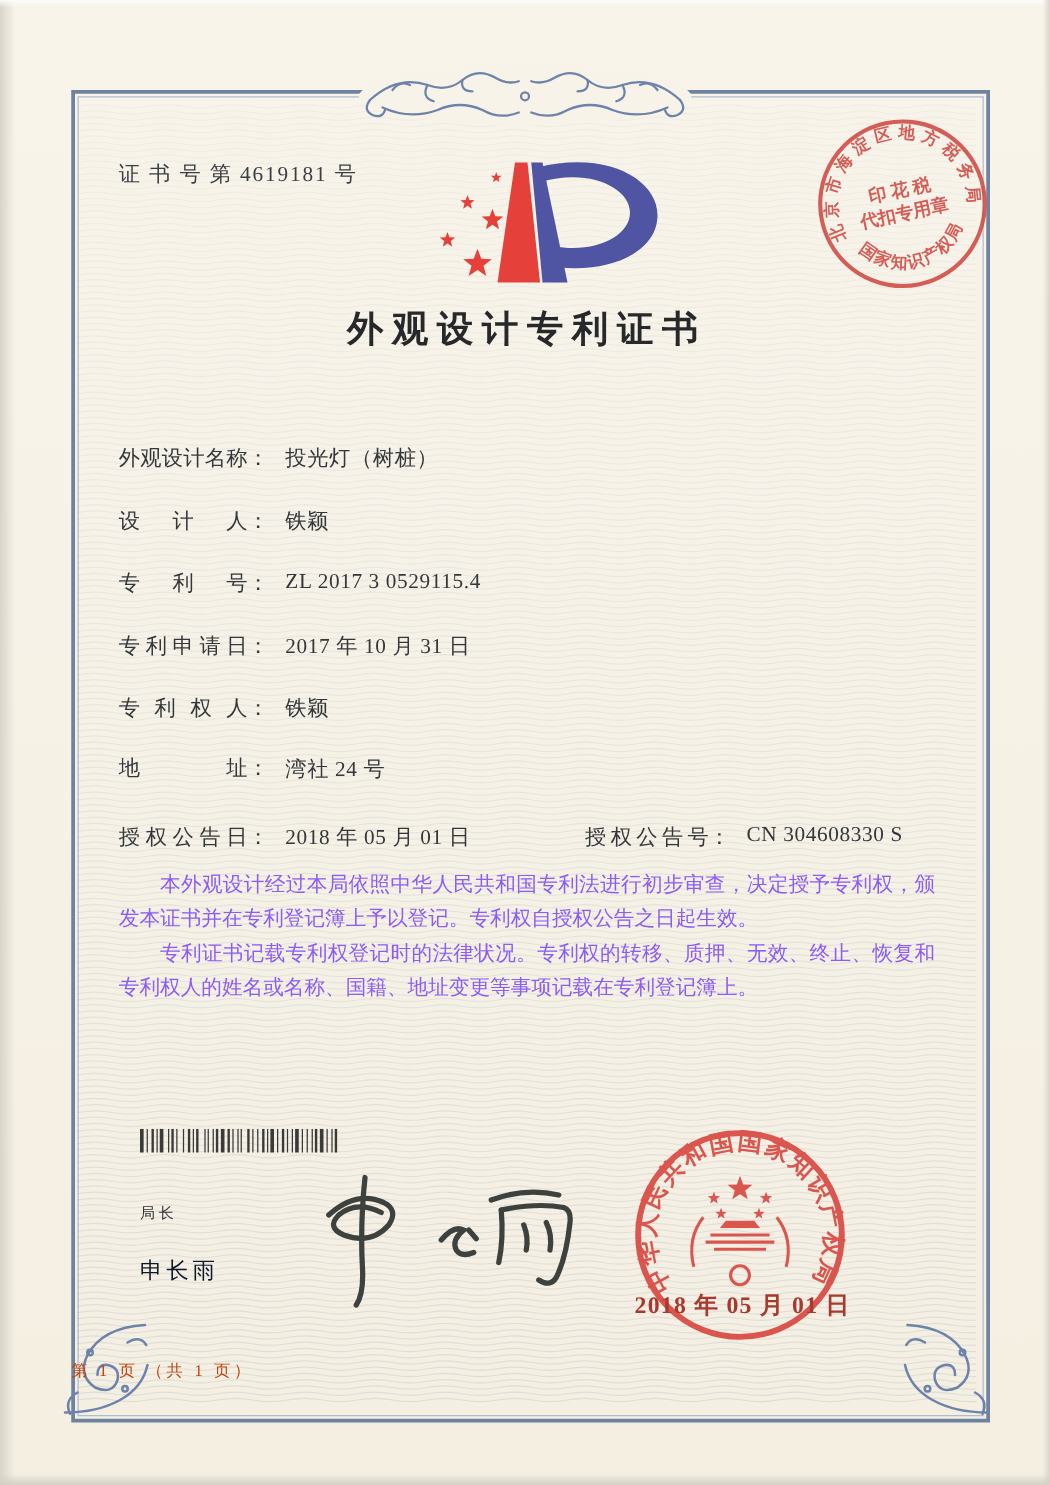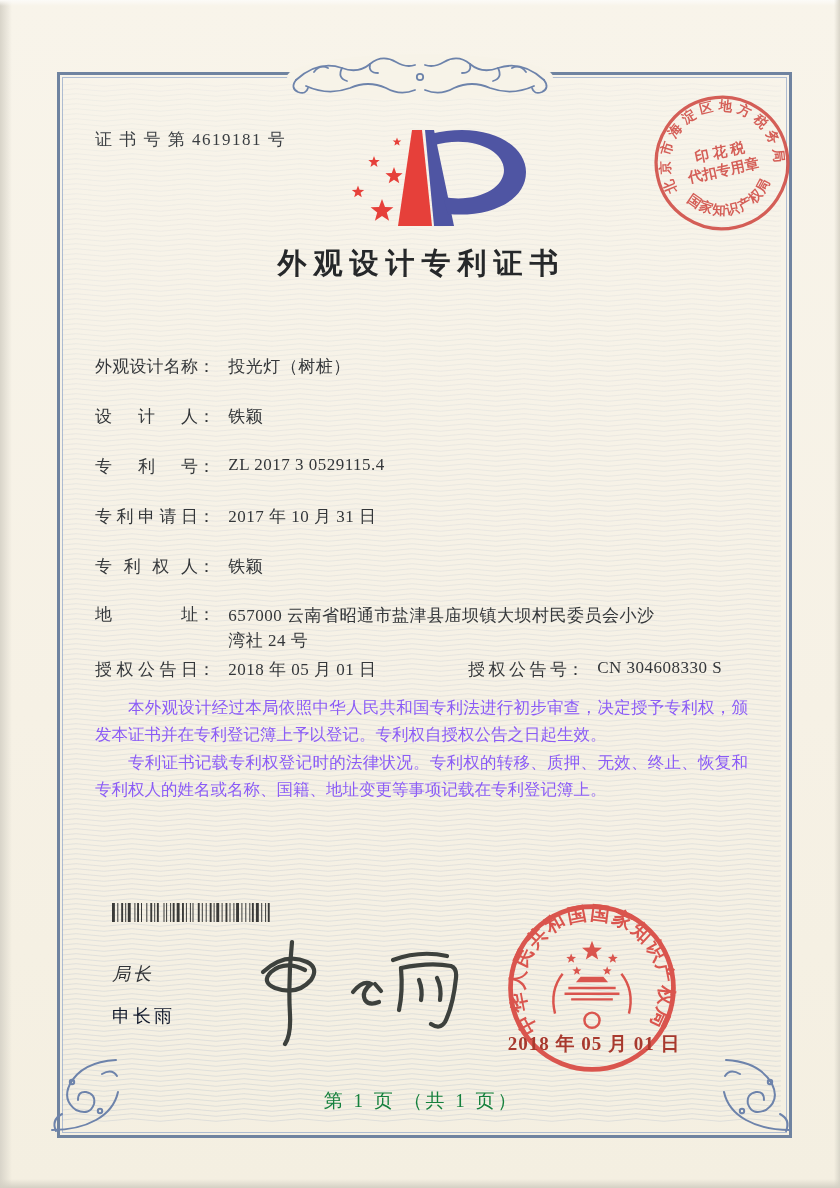--- a/index.html
+++ b/index.html
@@ -24,26 +24,26 @@
          letter-spacing:7px;color:#26282a;}
   .field-row{left:95px;width:662px;font-size:17px;color:#34373a;}
   .flabel{display:inline-block;width:103px;text-align:justify;text-align-last:justify;vertical-align:top;}
   .fcolon{display:inline-block;vertical-align:top;}
   .fvalue{display:inline-block;margin-left:9px;vertical-align:top;letter-spacing:.5px;}
   .fvalue .vline{line-height:25px;}
   .grant-right{position:absolute;left:373px;top:0;}
   .paras{left:95px;top:694px;width:653px;font-size:16.5px;line-height:27.4px;
          text-align:justify;color:#8b5cf6;}
   .paras p{margin:0;text-indent:2em;}
-  .sig-role{left:112px;top:962px;font-size:18px;letter-spacing:3px;color:#2f3236;font-style:italic;}
+  .sig-role{left:112px;top:962px;font-size:12px;letter-spacing:3px;color:#2f3236;}
   .sig-name{left:112px;top:1004px;font-size:18px;letter-spacing:3px;color:#0f172a;}
   .seal-date{left:505px;top:1031px;width:178px;text-align:center;font-size:19px;
              color:#a8392e;letter-spacing:1px;font-weight:700;}
-  .footer{left:57px;top:1088px;width:729px;text-align:center;font-size:19px;
-          letter-spacing:3px;color:#15803d;}
+  .footer{left:57px;top:1088px;width:729px;text-align:left;font-size:13px;
+          letter-spacing:3px;color:#c2410c;}
   .stamp-rot{transform:rotate(-12deg);}
   svg{display:block;}
 </style>
 </head>
 <body>
 
 <div class="abs edge-left"></div>
 <div class="abs edge-top"></div>
 <div class="abs edge-right"></div>
 <div class="abs edge-bottom"></div>
@@ -357,21 +357,20 @@
   <span class="flabel">专利申请日</span><span class="fcolon">：</span>
   <span class="fvalue">2017 年 10 月 31 日</span>
 </div>
 <div class="abs field-row" style="top:555px">
   <span class="flabel">专利权人</span><span class="fcolon">：</span>
   <span class="fvalue">铁颖</span>
 </div>
 <div class="abs field-row" style="top:603px">
   <span class="flabel">地址</span><span class="fcolon">：</span>
   <span class="fvalue">
-    <span class="vline" style="display:block">657000 云南省昭通市盐津县庙坝镇大坝村民委员会小沙</span>
     <span class="vline" style="display:block">湾社 24 号</span>
   </span>
 </div>
 <div class="abs field-row" style="top:658px">
   <span class="flabel">授权公告日</span><span class="fcolon">：</span>
   <span class="fvalue">2018 年 05 月 01 日</span>
   <span class="grant-right">
     <span class="flabel" style="width:99px">授权公告号</span><span class="fcolon">：</span>
     <span class="fvalue">CN 304608330 S</span>
   </span>

